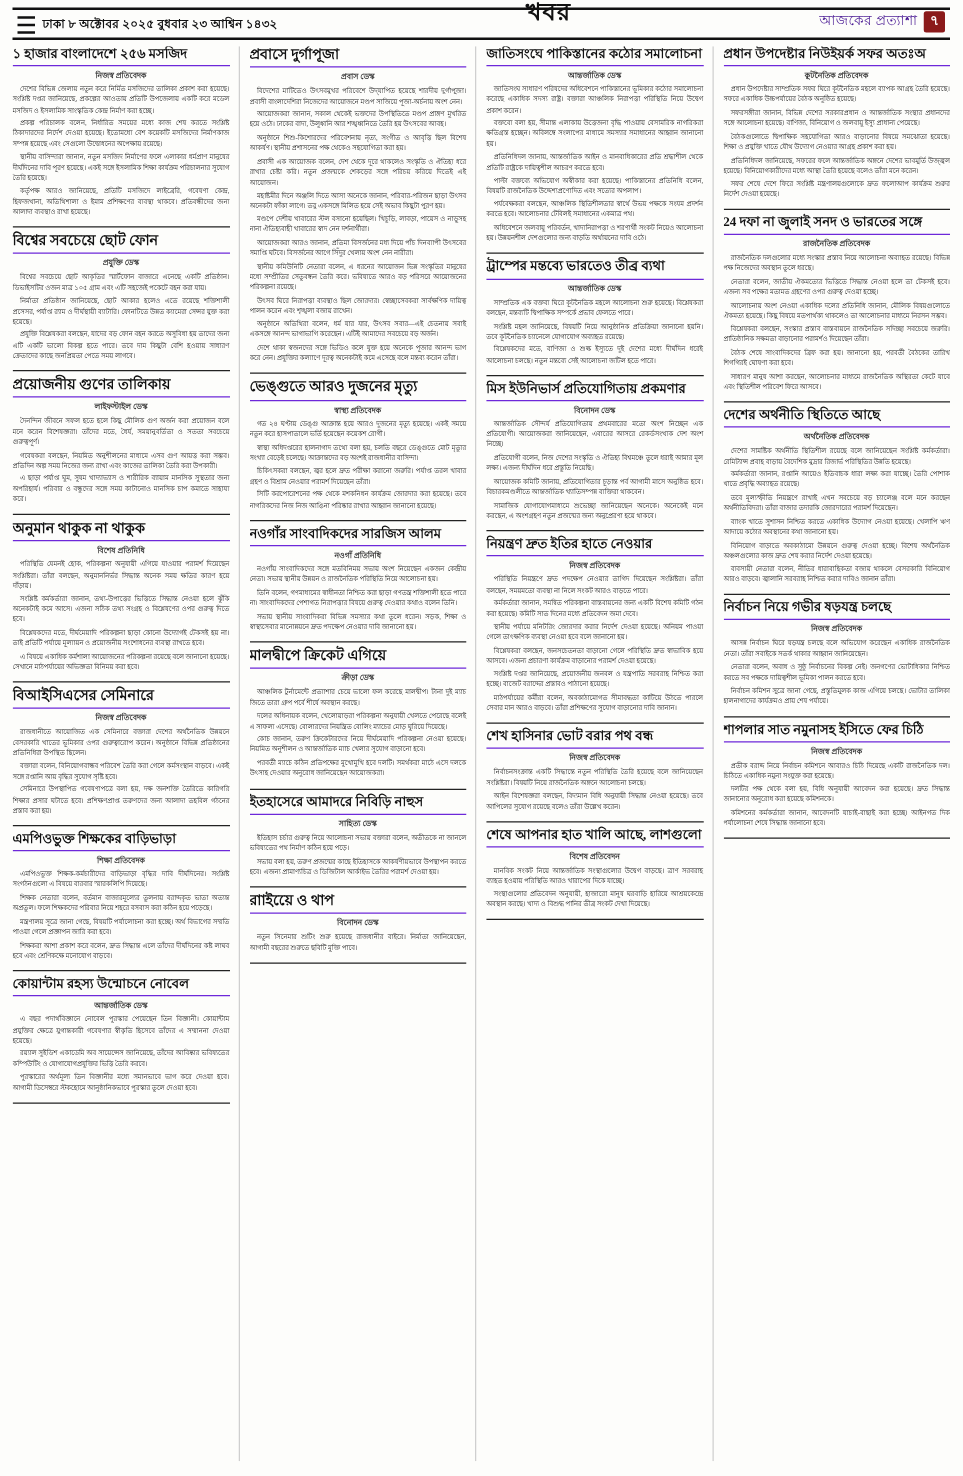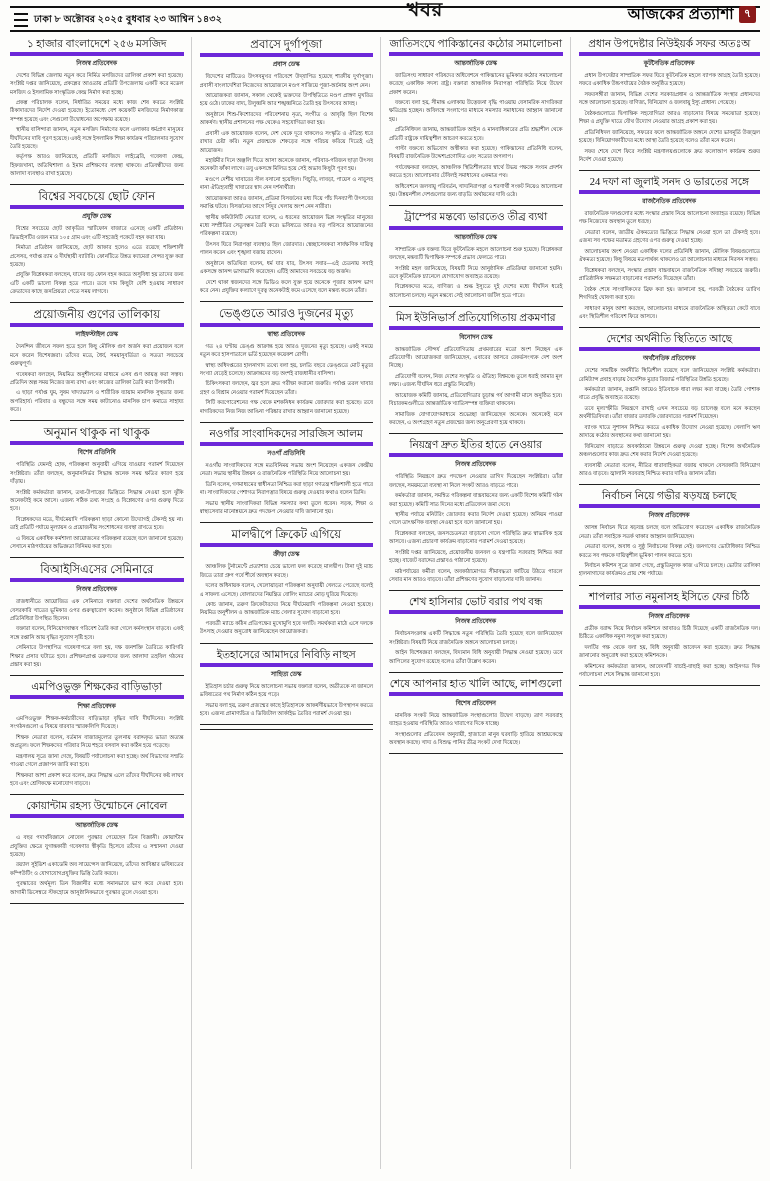--- a/index.html
+++ b/index.html
@@ -27,21 +27,21 @@
   }
   .mh-left{display:flex;align-items:center;gap:6px;}
   .mh-icon{
     width:14px;height:14px;display:flex;flex-direction:column;justify-content:space-between;
   }
   .mh-icon i{display:block;height:2px;background:#111;width:100%;}
   .mh-date{font-size:9.5px;font-weight:bold;letter-spacing:.2px;}
   .mh-center{font-size:19px;font-weight:bold;letter-spacing:1px;}
   .mh-right{display:flex;align-items:center;gap:5px;}
   .mh-logo{
-    font-size:15px;font-weight:bold;color:#000000;letter-spacing:.3px;
+    font-size:11px;font-weight:normal;color:#4c1d95;letter-spacing:.3px;
     font-family:"Liberation Serif",serif;
   }
   .mh-page{
     width:17px;height:17px;background:#8b1a1a;color:#fff;
     display:flex;align-items:center;justify-content:center;
     font-size:11px;font-weight:bold;border-radius:2px;
   }
   
   .cols{
     display:grid;
@@ -53,24 +53,24 @@
   }
   .col{
     overflow:hidden;
     border-right:1px solid #cfcfcf;
     padding-right:7px;
     box-sizing:border-box;
   }
   .col:last-child{border-right:none;padding-right:0;}
   .art{margin-bottom:7px;}
   .hl{
-    font-size:11.5px;font-weight:normal;text-align:center;
+    font-size:11.5px;font-weight:bold;
     line-height:1.25;
     margin:0 0 2px 0;
-    border-bottom:4px solid #6d28d9;
+    border-bottom:1px solid #6d28d9;
     padding-bottom:2px;
   }
   .hl.small{font-size:10.5px;}
   .byline{
     font-size:6.2px;text-align:center;color:#333;margin:1px 0 2px 0;
     font-weight:bold;
   }
   .body{
     font-size:5.4px;
     line-height:1.52;
@@ -232,20 +232,27 @@
         <div class="sep"></div>
         <div class="art">
           <div class="hl small">ইতহাসেরে আমাদরে নিবিড়ি নাহুস</div>
           <div class="byline">সাহিত্য ডেস্ক</div>
           <div class="body">
             <p>ইতিহাস চর্চার গুরুত্ব নিয়ে আলোচনা সভায় বক্তারা বলেন, অতীতকে না জানলে ভবিষ্যতের পথ নির্মাণ কঠিন হয়ে পড়ে।</p>
             <p>সভায় বলা হয়, তরুণ প্রজন্মের কাছে ইতিহাসকে আকর্ষণীয়ভাবে উপস্থাপন করতে হবে। এজন্য প্রামাণ্যচিত্র ও ডিজিটাল আর্কাইভ তৈরির পরামর্শ দেওয়া হয়।</p>
           </div>
         </div>
         <div class="sep"></div>
+        <div class="art">
+          <div class="hl">রাাইয়েে ও থাপ</div>
+          <div class="byline">বিনোদন ডেস্ক</div>
+          <div class="body">
+            <p>নতুন সিনেমার শুটিং শুরু হয়েছে রাজধানীর বাইরে। নির্মাতা জানিয়েছেন, আগামী বছরের শুরুতে ছবিটি মুক্তি পাবে।</p>
+          </div>
+        </div>
         <div class="sep"></div>
       </div>
       <div class="col">
         <div class="art">
           <div class="hl small">জাতিসংঘে পাকিস্তানের কঠোর সমালোচনা</div>
           <div class="byline">আন্তর্জাতিক ডেস্ক</div>
           <div class="body">
             <p>জাতিসংঘ সাধারণ পরিষদের অধিবেশনে পাকিস্তানের ভূমিকার কঠোর সমালোচনা করেছে একাধিক সদস্য রাষ্ট্র। বক্তারা আঞ্চলিক নিরাপত্তা পরিস্থিতি নিয়ে উদ্বেগ প্রকাশ করেন।</p>
             <p>বক্তব্যে বলা হয়, সীমান্ত এলাকায় উত্তেজনা বৃদ্ধি পাওয়ায় বেসামরিক নাগরিকরা ক্ষতিগ্রস্ত হচ্ছেন। অবিলম্বে সংলাপের মাধ্যমে সমস্যার সমাধানের আহ্বান জানানো হয়।</p>
             <p>প্রতিনিধিদল জানায়, আন্তর্জাতিক আইন ও মানবাধিকারের প্রতি শ্রদ্ধাশীল থেকে প্রতিটি রাষ্ট্রকে দায়িত্বশীল আচরণ করতে হবে।</p>

